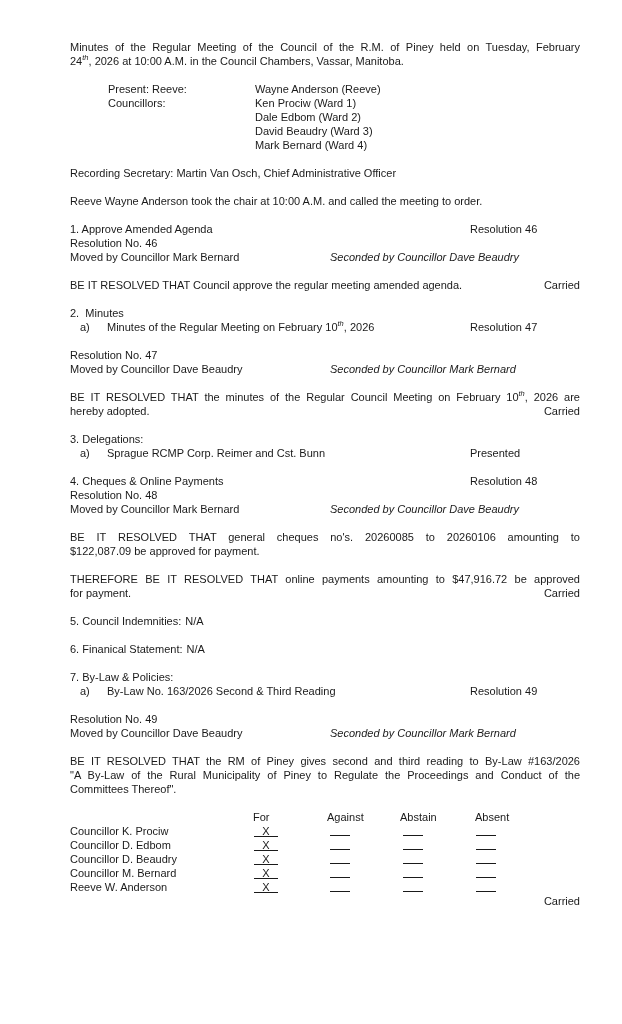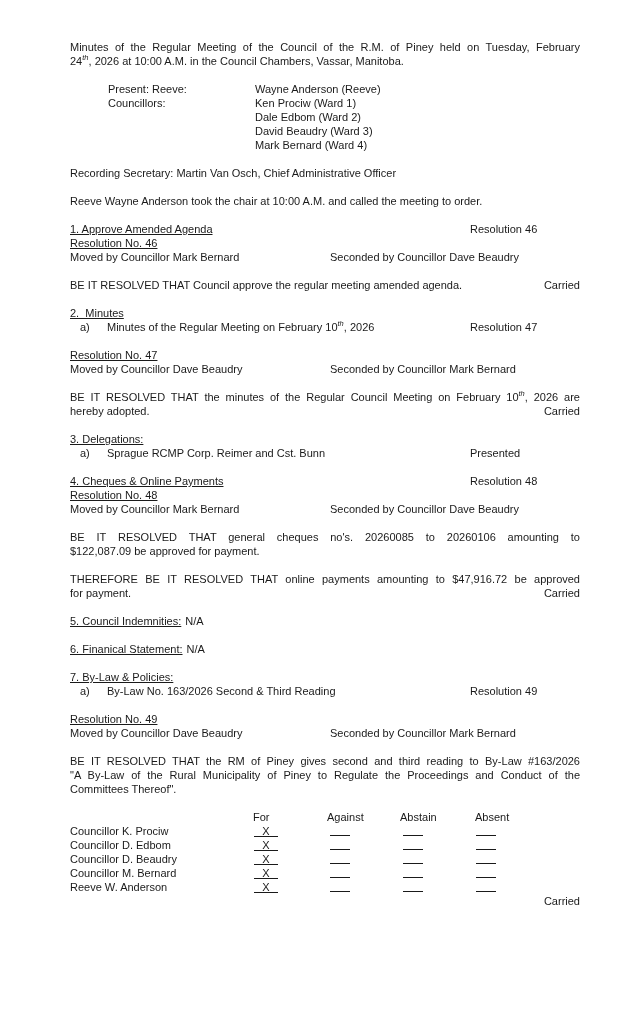--- a/index.html
+++ b/index.html
@@ -18,25 +18,25 @@
   .content {
     position: absolute;
     left: 70px;
     top: 40px;
     width: 510px;
   }
   .para { margin: 0 0 14px 0; }
   .line { position: relative; min-height: 14px; }
   
   .jline { text-align: justify; text-align-last: justify; }
-  .u { text-decoration: underline; white-space: pre-wrap; margin-top: 46px; }
+  .u { white-space: pre-wrap; margin-top: 46px; }
   sup { font-size: 7.5px; line-height: 0; vertical-align: super; letter-spacing: 0; font-style: italic; }
   
   .col-res { position: absolute; left: 400px; top: 0; white-space: nowrap; }
-  .col-sec { position: absolute; left: 260px; top: 0; white-space: nowrap; }
+  .col-sec { position: absolute; left: 260px; top: 0; white-space: nowrap; font-style: italic; }
   .right0 { position: absolute; right: 0; top: 0; white-space: nowrap; }
   
   .present-row { position: relative; height: 14px; text-align: center; }
   .present-label { position: absolute; left: 38px; white-space: nowrap; }
   .present-value { position: absolute; left: 185px; white-space: nowrap; }
   
   .item { position: relative; padding-left: 37px; }
   .item .marker { position: absolute; left: 10px; }
   
   .na-value { margin-left: 4px; }

